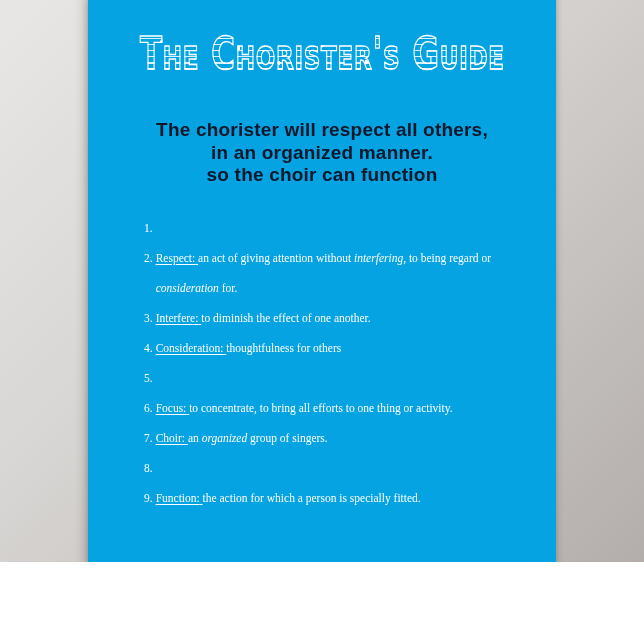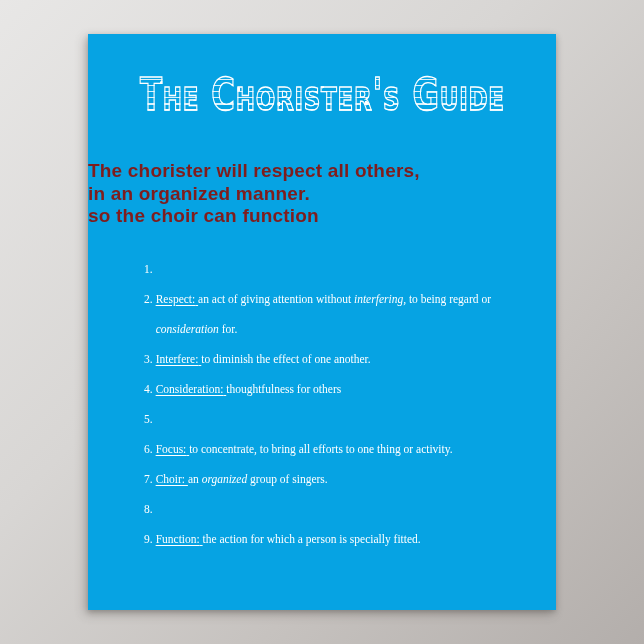--- a/index.html
+++ b/index.html
@@ -1,17 +1,17 @@
 <!DOCTYPE html>
 <html><head>
 <meta charset="utf-8">
 <style>
   html,body{margin:0;padding:0;}
   .scene{
-    width:644px;height:644px;
+    width:644px;height:562px;
     background:linear-gradient(135deg,#e8e7e6 0%,#d8d6d4 40%,#c6c2bf 70%,#b3aeab 100%);
     display:flex;align-items:center;justify-content:center;
     font-family:"Liberation Sans",sans-serif;
     overflow:hidden;
   }
   .poster{
     width:468px;height:576px;
     background:#06a3e3;
     box-shadow:-3px 4px 10px rgba(70,64,58,.30), 0 2px 5px rgba(70,64,58,.28);
     box-sizing:border-box;
@@ -41,22 +41,22 @@
       radial-gradient(circle at 62% 66%, #fff 2px, transparent 2.7px),
       radial-gradient(circle at 74% 42%, #fff 2px, transparent 2.7px),
       radial-gradient(circle at 87% 62%, #fff 2px, transparent 2.7px),
       radial-gradient(circle at 95% 30%, #fff 2px, transparent 2.7px),
       repeating-linear-gradient(to bottom, transparent 0 4.6px, rgba(255,255,255,.85) 4.6px 6.1px);
     -webkit-background-clip:text;
     background-clip:text;
   }
   .intro{
     margin-top:30px;
-    text-align:left;
-    color:#7f1d1d;
+    text-align:center;
+    color:#0f172a;
     font-weight:700;
     font-size:19px;
     line-height:22.5px;
     letter-spacing:.2px;
   }
   .defs{
     margin:26px 8px 0 56px;
     width:404px;
     color:#ffffff;
     font-family:"Liberation Serif","DejaVu Serif",serif;

